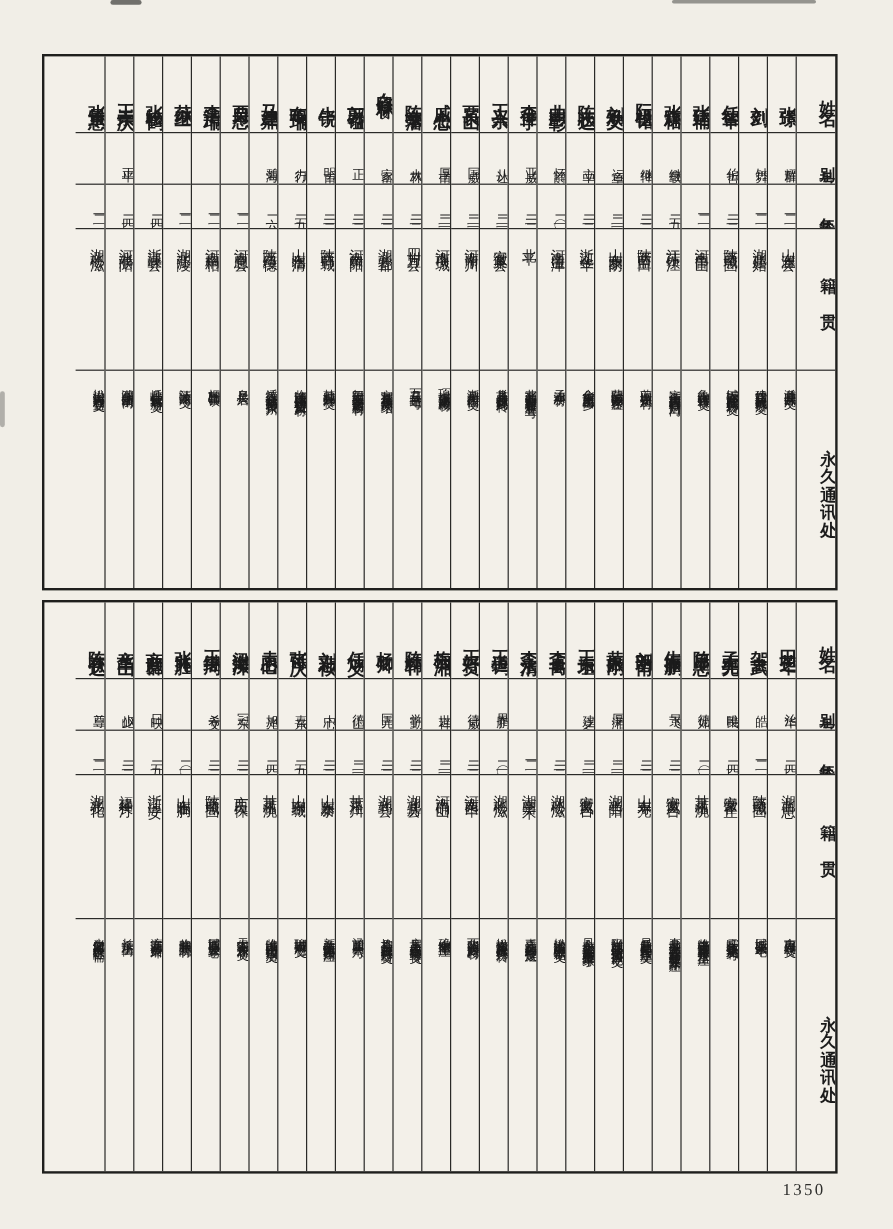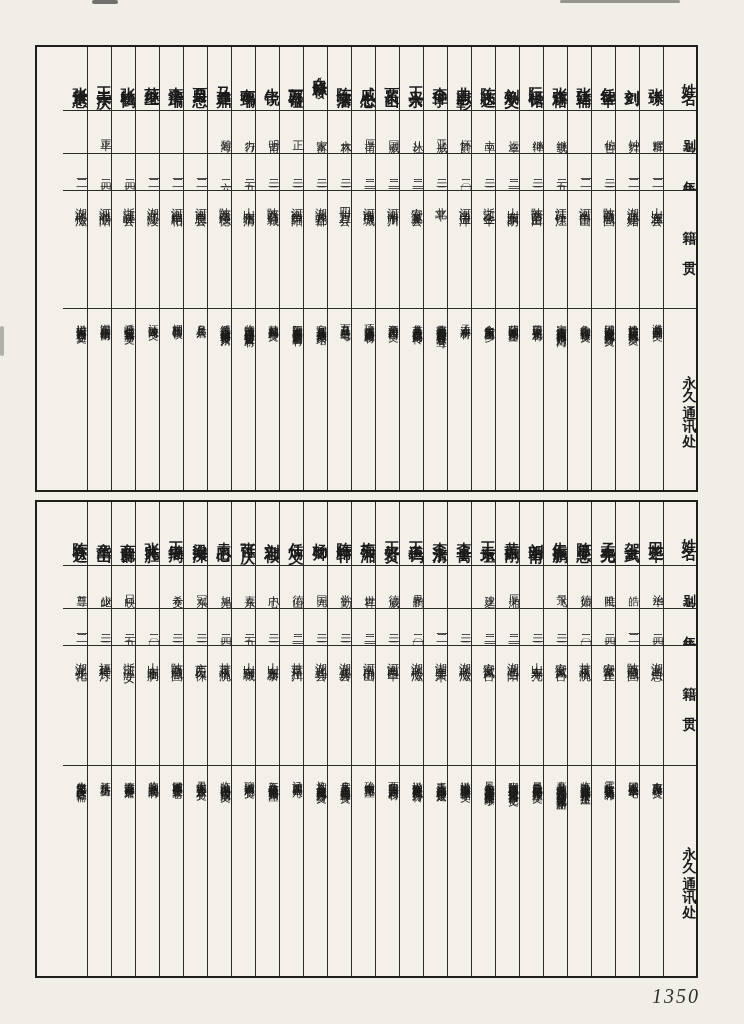--- a/index.html
+++ b/index.html
@@ -53,21 +53,21 @@
 
   .hcell{font-weight:700;text-align:center;}
   .hs0{font-size:15px;letter-spacing:8px;}
   .hs1{font-size:13px;letter-spacing:4px;}
   .hs2{font-size:13px;letter-spacing:2px;}
   .hs3{font-size:14px;letter-spacing:30px;}
   .hs4{font-size:14px;letter-spacing:15px;}
 
   .page-number{
     position:absolute;left:652px;top:985px;
-    font-size:20px;letter-spacing:2px;color:#2e2e2c;font-style:italic;
+    font-size:14px;letter-spacing:2px;color:#2e2e2c;
   }
 </style>
 </head>
 <body>
 
 <div class="artifact a1"></div>
 <div class="artifact a2"></div>
 <div class="artifact a3"></div>
 
 <div class="dir-table t-top">

